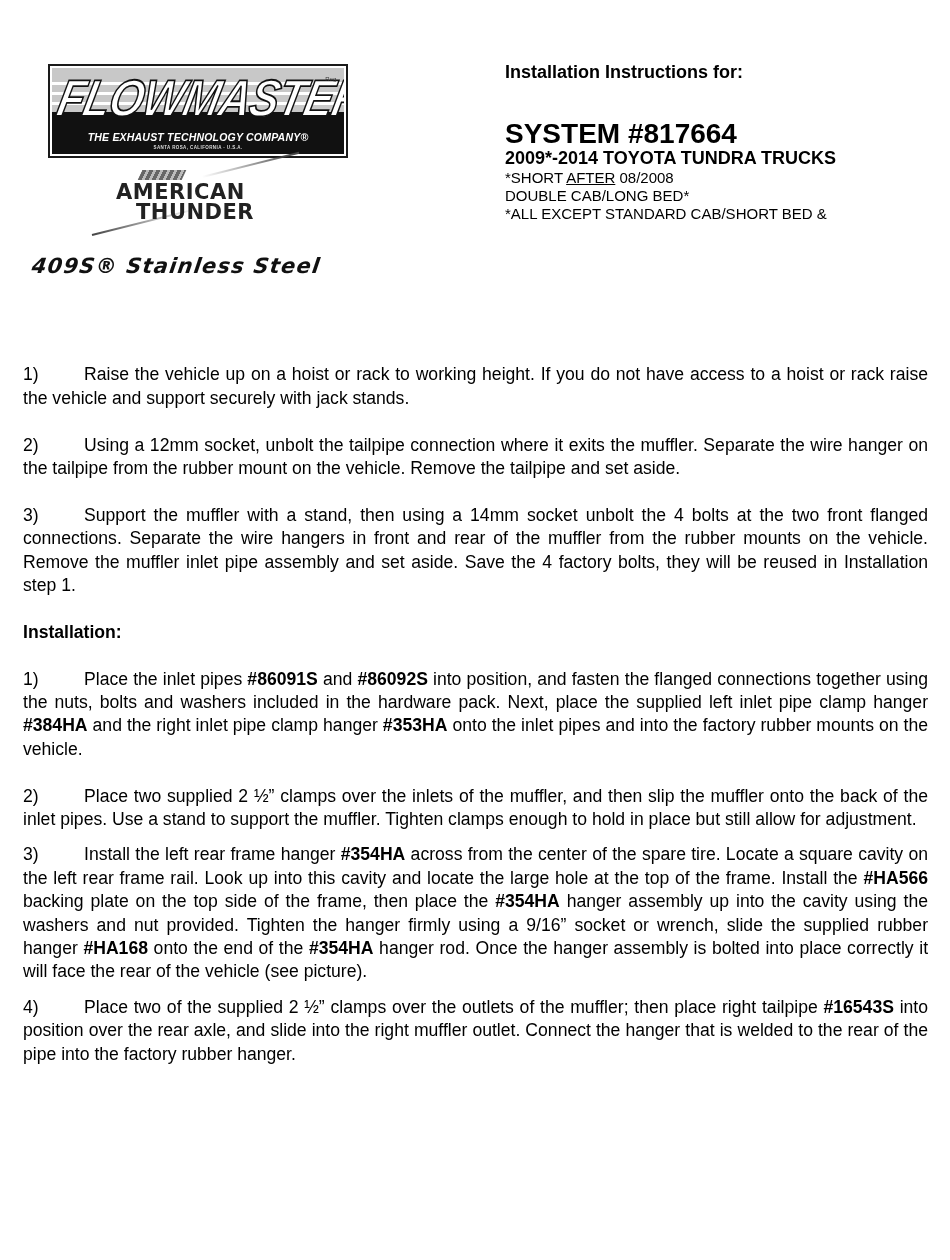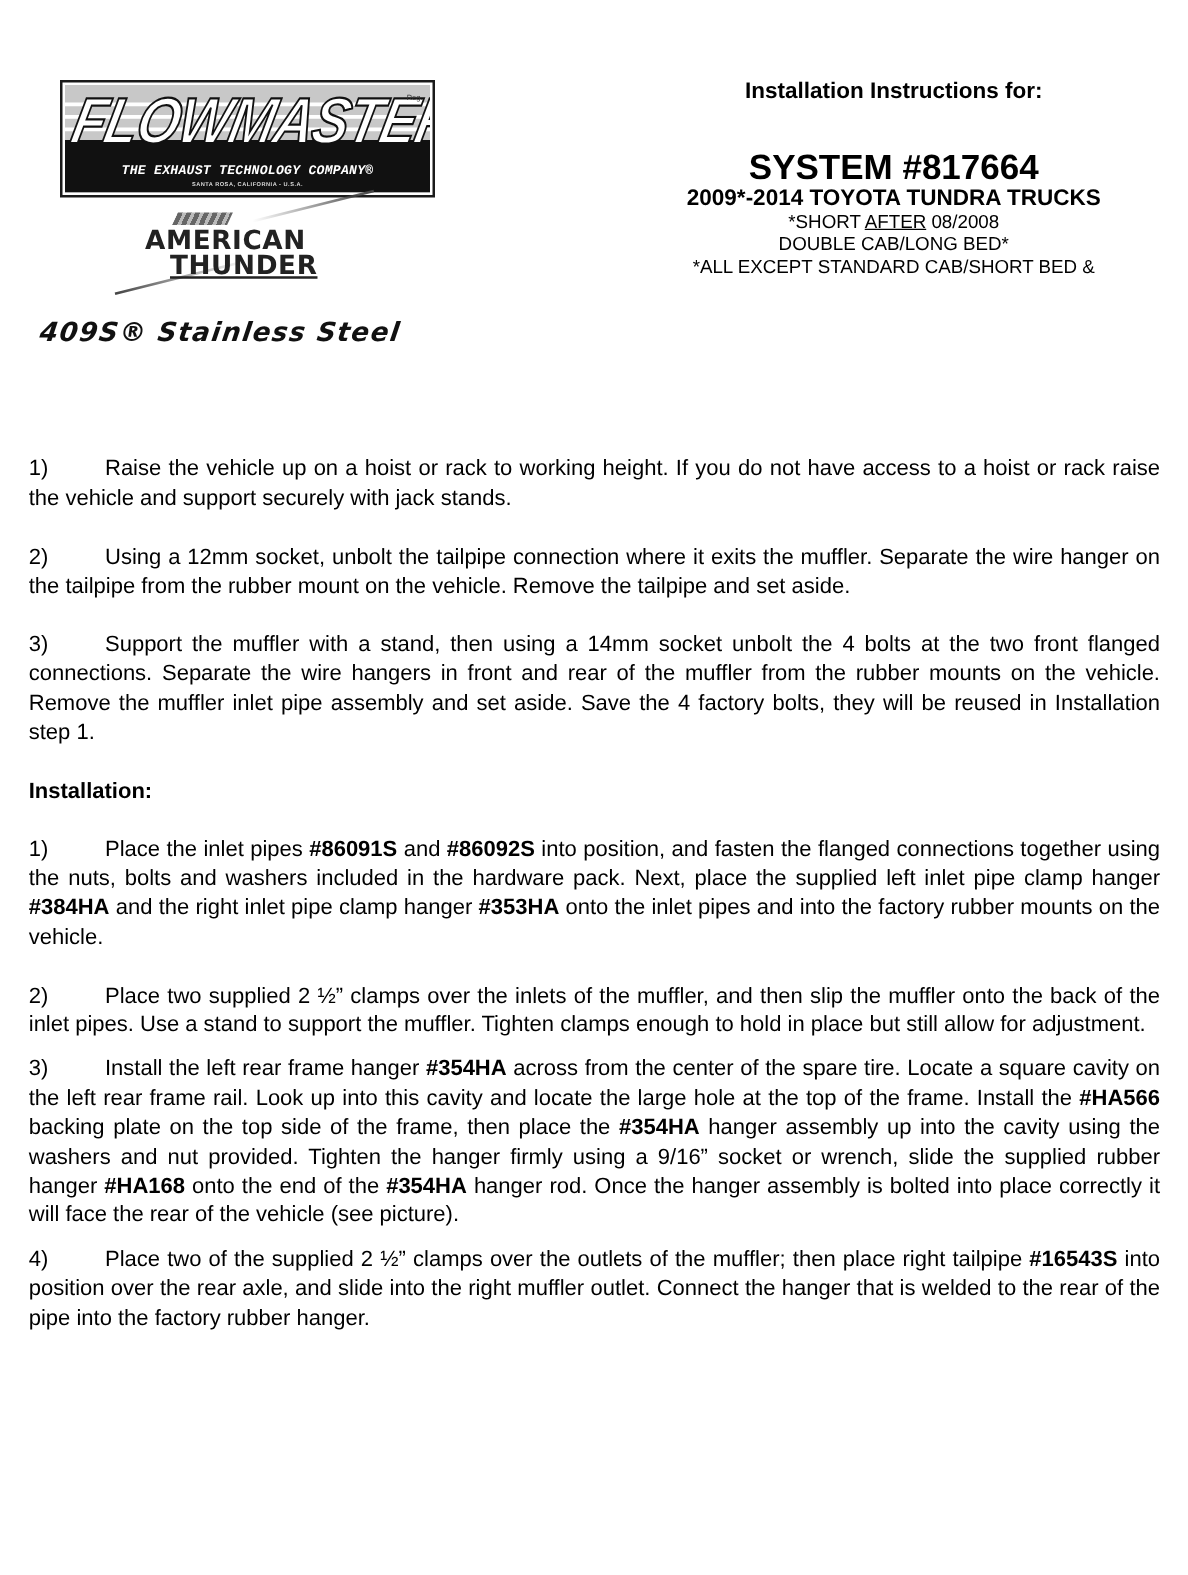--- a/index.html
+++ b/index.html
@@ -11,39 +11,39 @@
               border: 2px solid #1a1a1a; background: #fff; box-sizing: border-box; padding: 2px; }
   .logo-inner { position: relative; width: 100%; height: 100%; overflow: hidden; background: #c8c8c8; }
   .logo-stripe { position: absolute; left: 0; right: 0; height: 3px; background: #fff; }
   .logo-dark { position: absolute; left: 0; right: 0; top: 44px; bottom: 0; background: #111; }
   .logo-word { position: absolute; left: 12px; top: 4px; font-family: "Liberation Sans", sans-serif;
                font-weight: bold; font-style: italic; font-size: 44px; letter-spacing: -1px;
                color: #fff; transform: skewX(-12deg) scaleY(1.18); transform-origin: left top;
                -webkit-text-stroke: 1.5px #111; line-height: 1; }
   .logo-tm { position: absolute; right: 6px; top: 8px; font-size: 6px; color: #333; }
   .logo-tag { position: absolute; left: 0; right: 0; top: 63px; text-align: center;
-              font-weight: bold; font-style: italic; font-size: 10.5px; color: #fff; letter-spacing: 0.2px; font-family: Liberation Mono, monospace; }
+              font-weight: bold; font-style: italic; font-size: 10.5px; color: #fff; letter-spacing: 0.2px; }
   .logo-loc { position: absolute; left: 0; right: 0; top: 77px; text-align: center;
               font-weight: bold; font-size: 4.5px; color: #ddd; letter-spacing: 0.4px; }
 
   .at-logo { position: absolute; left: 92px; top: 154px; width: 210px; height: 90px; }
   .at-streak { position: absolute; height: 2px; background: linear-gradient(90deg, rgba(60,60,60,0), #444); transform-origin: left center; }
   .at-flag { position: absolute; left: 48px; top: 16px; width: 44px; height: 10px;
              background: repeating-linear-gradient(90deg, #666 0 4px, #bbb 4px 7px); transform: skewX(-25deg); }
   .at-line1 { position: absolute; left: 24px; top: 28px; font-weight: 900; font-size: 21px;
               letter-spacing: 0.5px; color: #222; line-height: 1; font-family: "DejaVu Sans", sans-serif; }
   .at-line2 { position: absolute; left: 44px; top: 48px; font-weight: 900; font-size: 21px;
-              letter-spacing: 0.5px; color: #222; line-height: 1; font-family: "DejaVu Sans", sans-serif; text-decoration: underline; }
+              letter-spacing: 0.5px; color: #222; line-height: 1; font-family: "DejaVu Sans", sans-serif; }
 
   .ss-logo { position: absolute; left: 32px; top: 254px; font-weight: bold; font-style: italic;
              font-size: 21px; letter-spacing: 1.2px; color: #111; font-family: "DejaVu Sans", sans-serif;
              transform: skewX(-8deg); }
 
   
-  .title-block { position: absolute; left: 505px; top: 62px; width: 420px; text-align: center; line-height: 1.15; }
+  .title-block { position: absolute; left: 505px; top: 62px; width: 420px; text-align: left; line-height: 1.15; }
   .t-heading { font-weight: bold; font-size: 18px; }
   .t-system { font-weight: bold; font-size: 28px; line-height: 1.05; margin-top: 36px; }
   .t-vehicle { font-weight: bold; font-size: 18px; }
   .t-line { font-size: 15px; line-height: 1.2; }
   .u { text-decoration: underline; }
 
   
   .content { position: absolute; left: 23px; top: 340px; width: 905px; font-size: 17.6px; line-height: 23.4px; }
   .section-heading { font-weight: bold; margin: 0; }
   .step { margin: 0; text-align: justify; }

